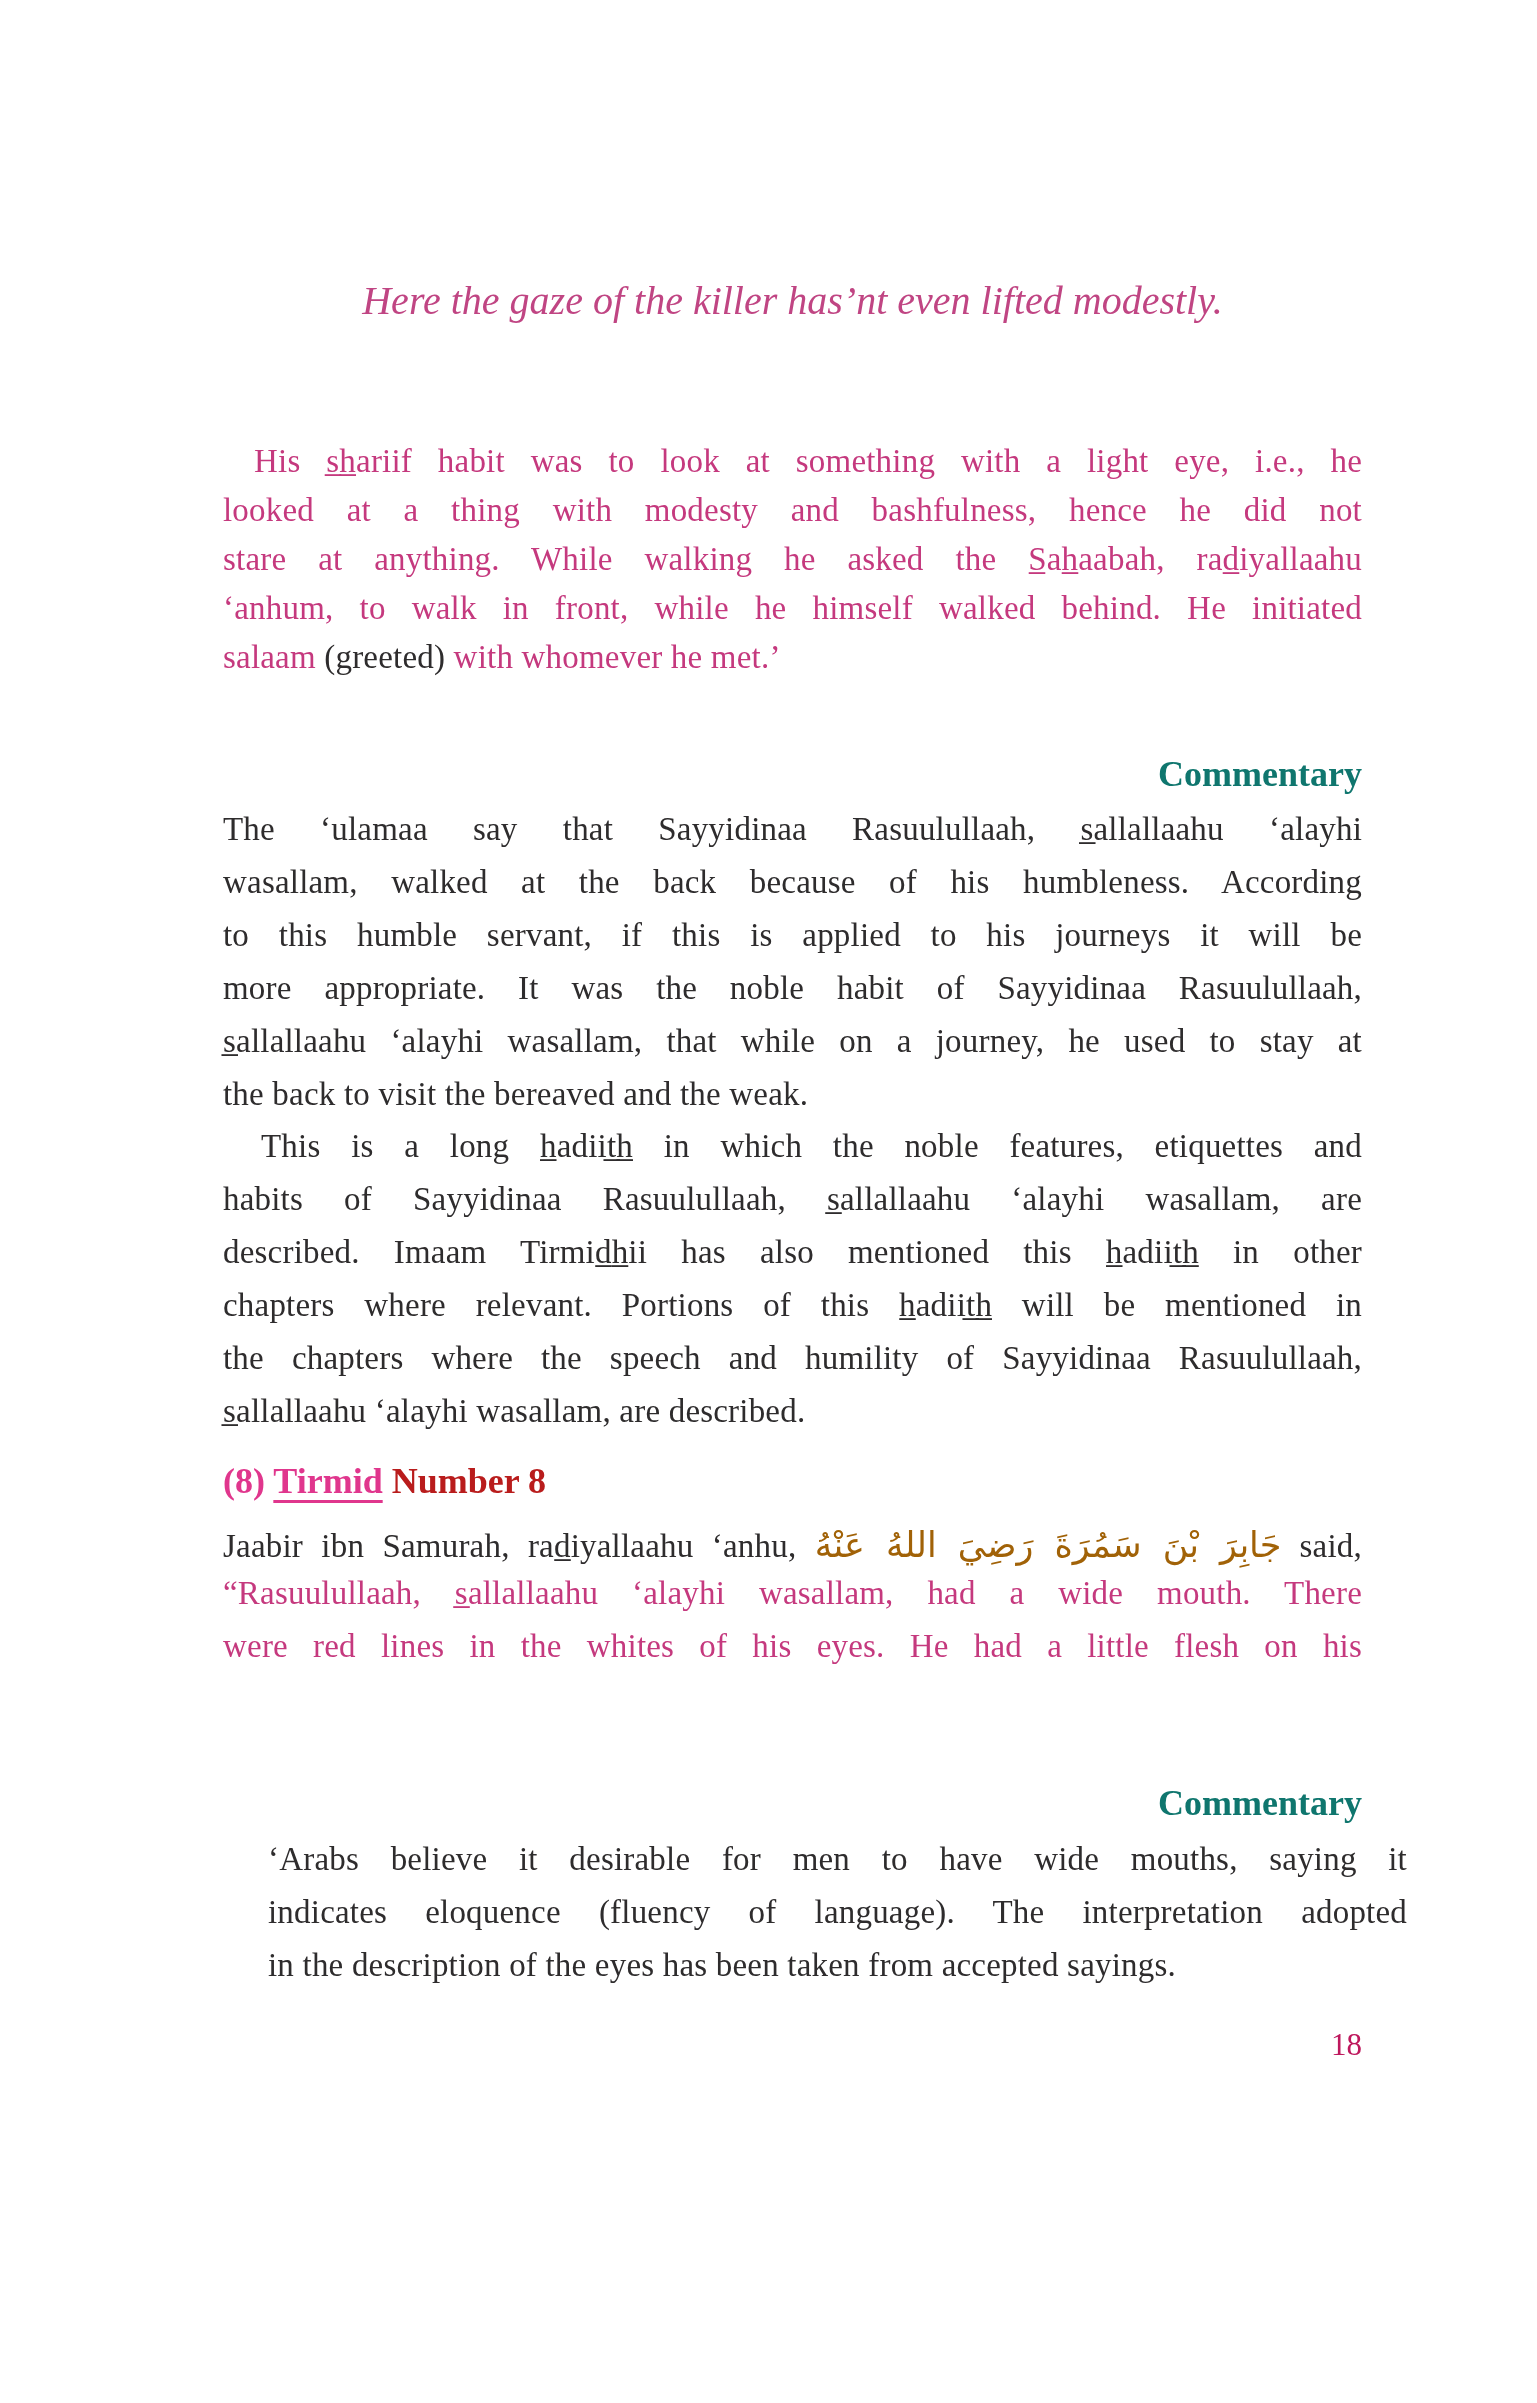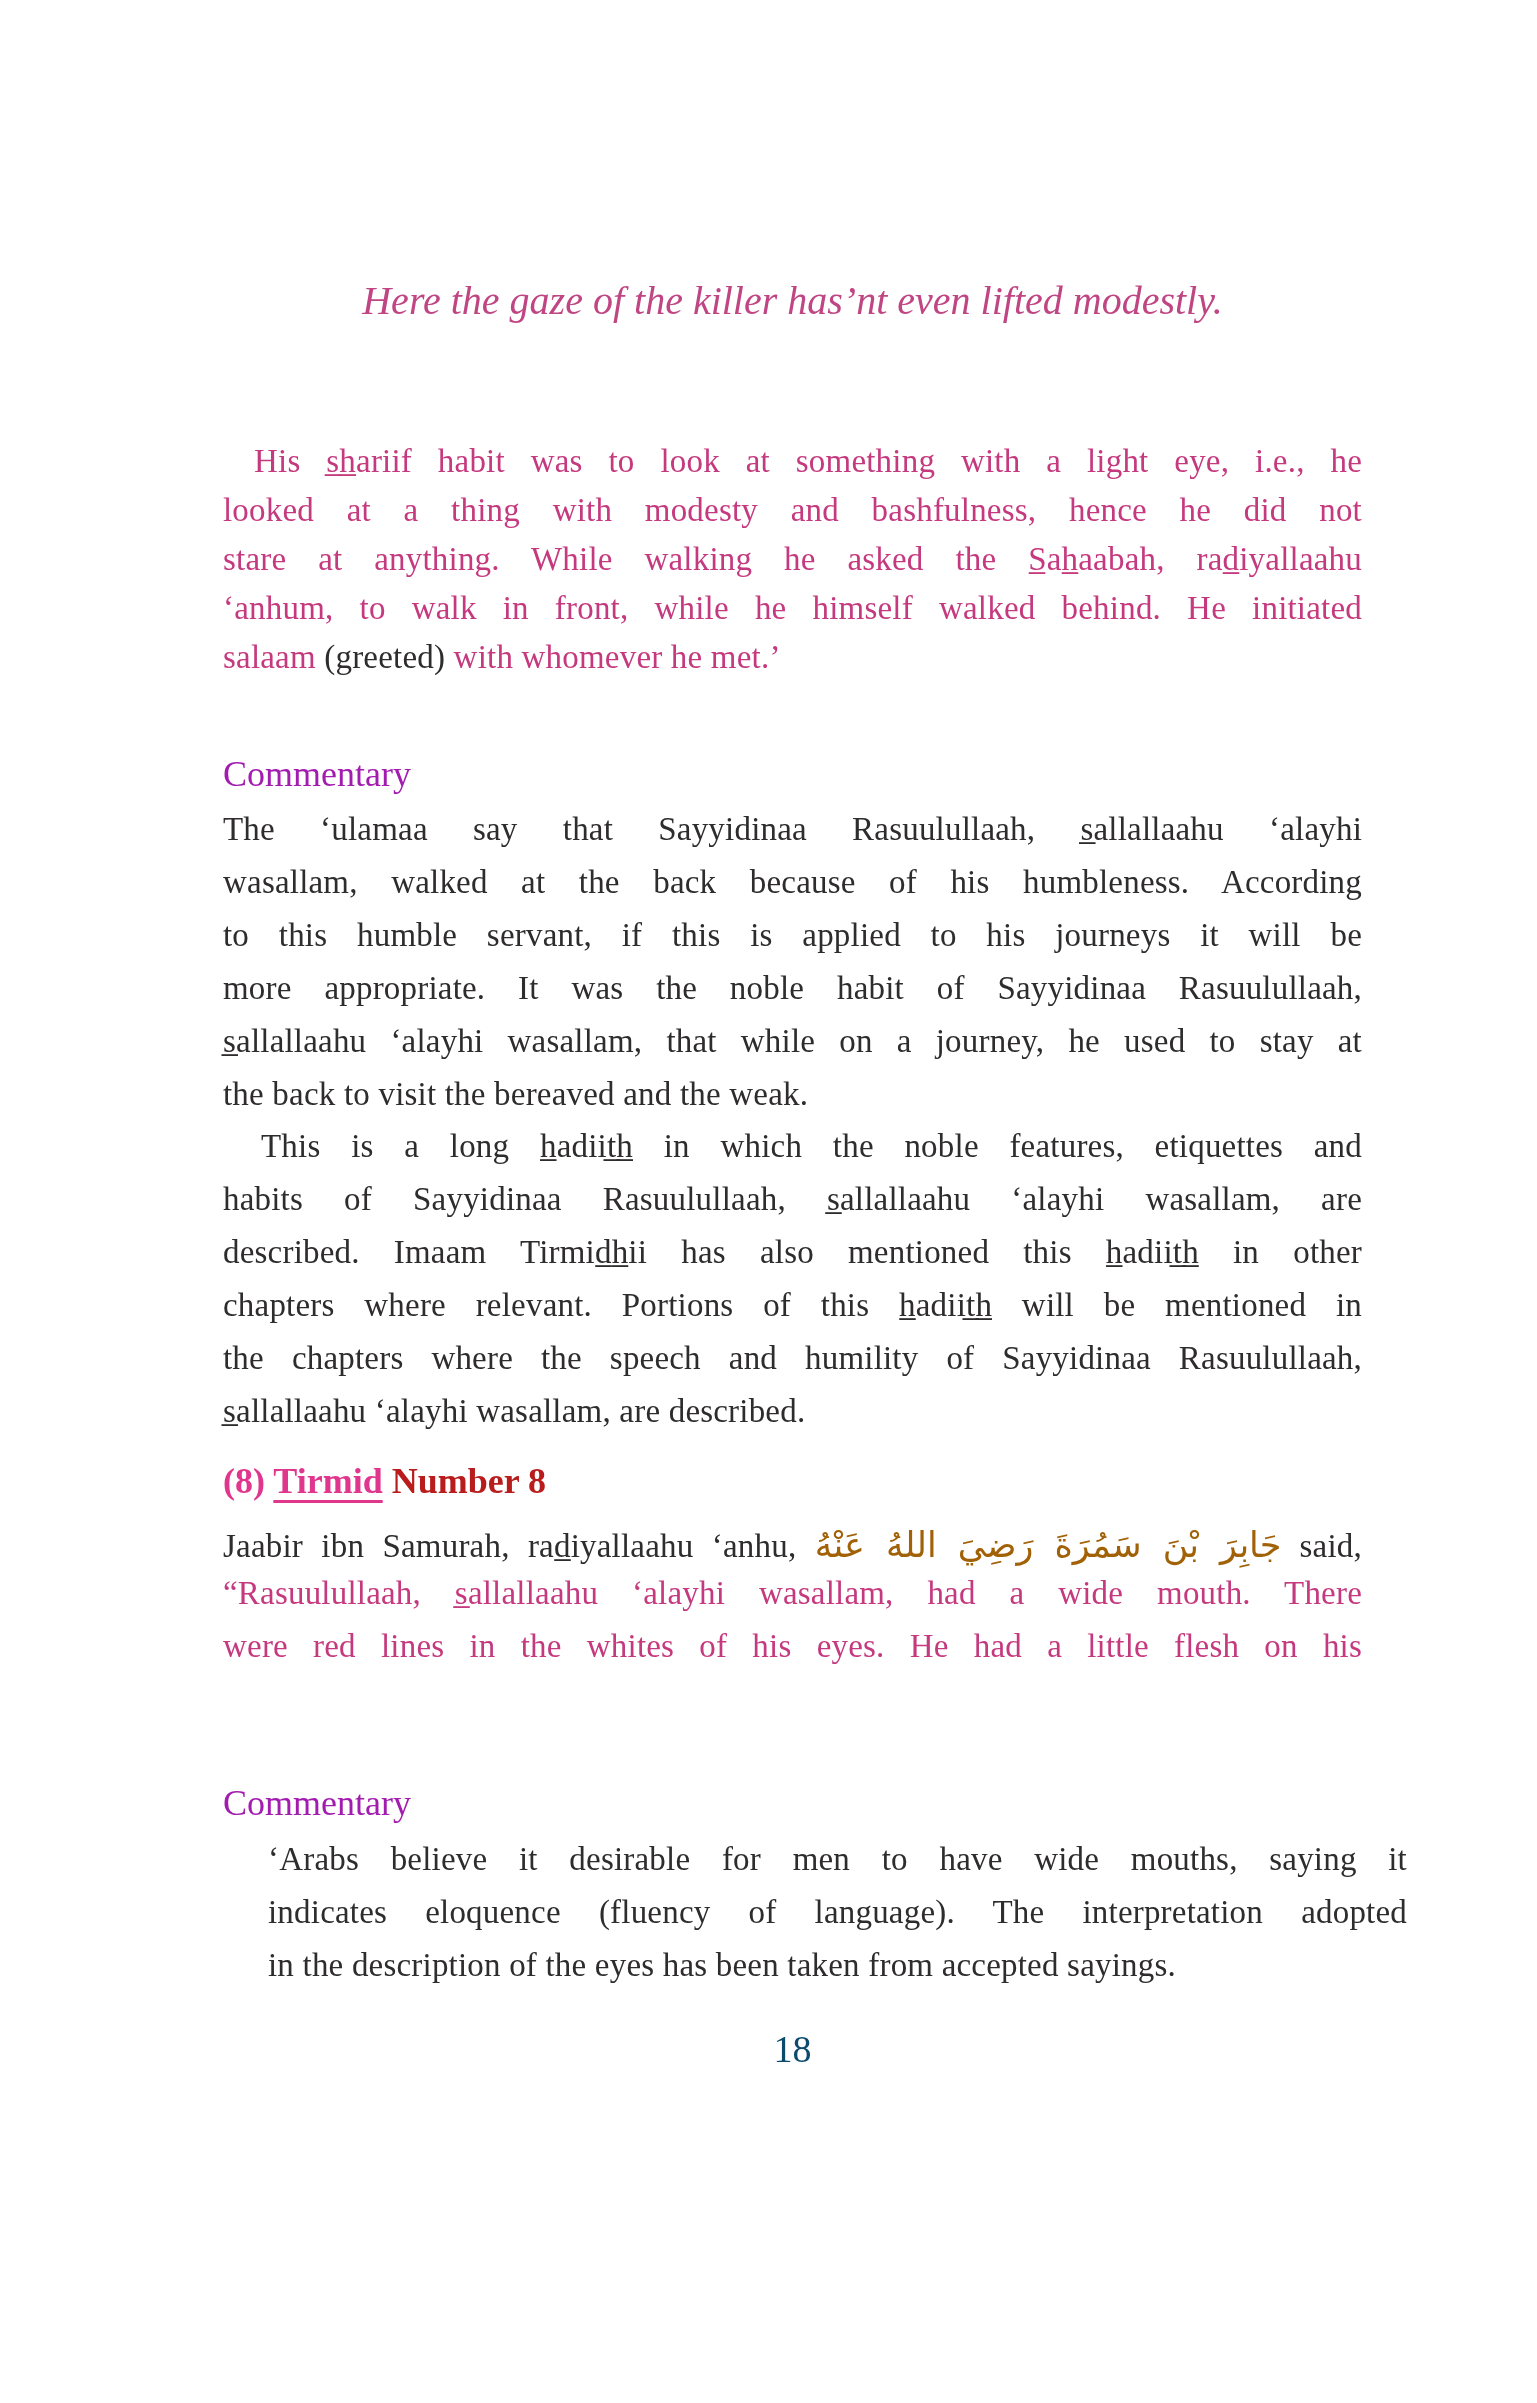--- a/index.html
+++ b/index.html
@@ -43,24 +43,24 @@
   .verse {
     color: #c04583;
     font-style: italic;
     font-size: 40px;
     line-height: 51px;
     text-align: center;
   }
 
   .section-heading {
     font-size: 36px;
-    font-weight: normal;
-    color: #a21caf;
+    font-weight: bold;
+    color: #0f766e;
     line-height: 42px;
-    text-align: left;
+    text-align: right;
   }
 
   .hadith-heading {
     font-size: 36px;
     font-weight: bold;
     line-height: 42px;
     text-align: left;
   }
   .hadith-heading .pinkpart { color: #e0368d; }
   .hadith-heading .blackpart { color: #b91c1c; }
@@ -70,23 +70,23 @@
     text-underline-offset: 6.7px;
   }
 
   .arabic {
     font-family: "DejaVu Sans", sans-serif;
     font-size: 35px;
     color: #a16207;
   }
 
   .pagenum {
-    font-size: 38px;
-    color: #0c4a6e;
-    text-align: center;
+    font-size: 31px;
+    color: #be185d;
+    text-align: right;
   }
 </style>
 </head>
 <body>
 
 <div class="abs verse" style="top:275px;">
   <div>Here the gaze of the killer has’nt even lifted modestly.</div>
 </div>
 
 <div class="abs pink-para pinktext" style="top:437px;">

